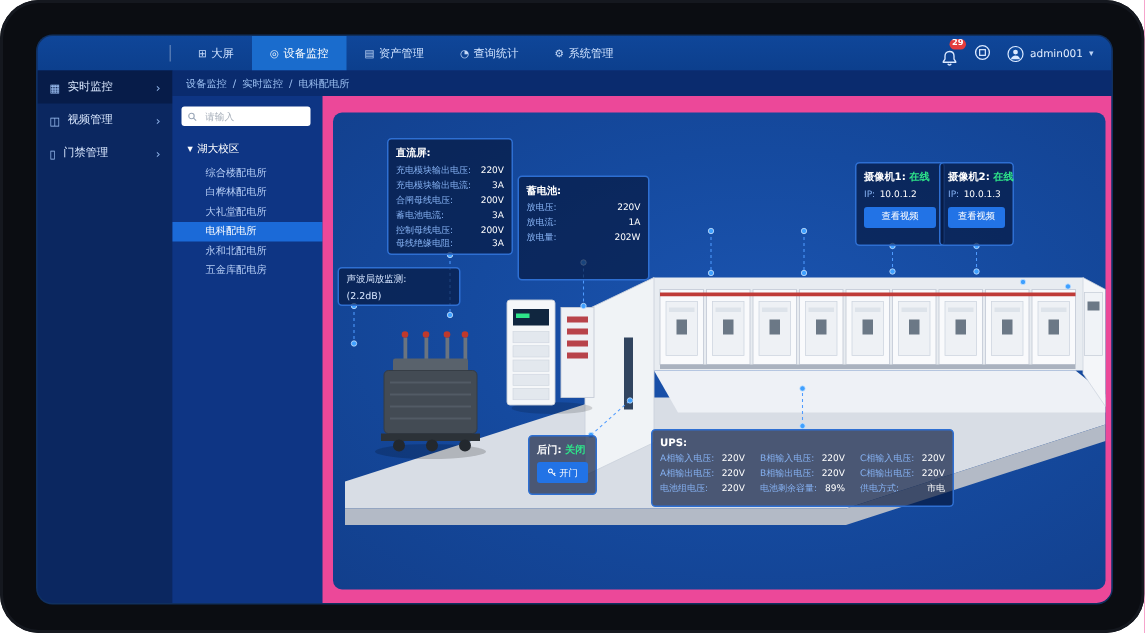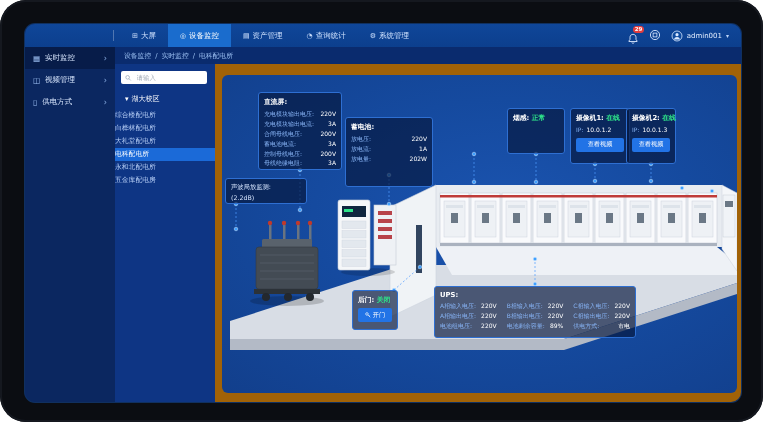--- a/index.html
+++ b/index.html
@@ -37,25 +37,25 @@
   .crumbbar{position:absolute;left:90px;top:23px;width:626px;height:17px;background:#0a2b6e;
             display:flex;align-items:center;gap:4px;padding-left:9px;font-size:6.8px;color:#9cc0f2}
   .subpanel{position:absolute;left:90px;top:40px;width:100px;height:338px;background:#0e3584}
   .search{position:absolute;left:6px;top:7px;width:86px;height:13px;background:#fff;border-radius:2px;
           display:flex;align-items:center;gap:3px;padding:0 4px;box-sizing:border-box}
   .search input{border:0;outline:0;width:100%;font-size:6.5px;color:#333;background:transparent;
                 font-family:"DejaVu Sans",sans-serif}
   .search input::placeholder{color:#a6aeb9}
   .tree{position:absolute;left:0;top:26px;width:100px}
   .tree-root{display:flex;align-items:center;gap:3px;padding:4px 0 5px 10px;font-size:7px;color:#fff}
-  .tree-item{height:13px;line-height:13px;font-size:6.8px;color:#b5cdf5;cursor:pointer}
+  .tree-item{height:13px;line-height:13px;padding-left:22px;font-size:6.8px;color:#b5cdf5;cursor:pointer}
   .tree-item.active{background:#1b6ad8;color:#fff}
 
   
-  .main{position:absolute;left:190px;top:40px;width:526px;height:338px;background:#a16207}
+  .main{position:absolute;left:190px;top:40px;width:526px;height:338px;background:#ec4899}
   .stage{position:absolute;left:7px;top:11px;width:515px;height:318px;border-radius:6px;
          background:radial-gradient(ellipse at 55% 45%,#1b54b0 0%,#154a9f 48%,#123f8c 100%)}
   .scene{position:absolute;inset:0}
 
   .dp{position:absolute;background:rgba(6,24,62,.68);border:1px solid #2e6fd2;border-radius:3px;
       padding:4px 5px;box-sizing:border-box}
   .dp-title{font-size:6.8px;font-weight:bold;color:#fff;margin-bottom:2px;white-space:nowrap}
   .kv{display:flex;justify-content:space-between;font-size:6px;line-height:1.65;white-space:nowrap}
   .kv .k{color:#85b1f2}
   .kv .v{color:#fff}
@@ -129,21 +129,21 @@
       <span>实时监控</span>
       <span class="side-chev">›</span>
     </div>
     <div class="side-item">
       <span class="side-ico">◫</span>
       <span>视频管理</span>
       <span class="side-chev">›</span>
     </div>
     <div class="side-item">
       <span class="side-ico">▯</span>
-      <span>供电方式</span>
+      <span>门禁管理</span>
       <span class="side-chev">›</span>
     </div>
   </div>
 
   <div class="crumbbar">
     <span>设备监控</span>
     <span>/</span>
     <span>实时监控</span>
     <span>/</span>
     <span>电科配电所</span>
@@ -319,26 +319,20 @@
             <span class="k">放电流:</span>
             <span class="v">1A</span>
           </div>
         <div class="kv">
             <span class="k">放电量:</span>
             <span class="v">202W</span>
           </div>
       </div>
 
 
-      <div class="dp" style="left:285px;top:33px;width:58px;height:46px">
-        <div class="dp-title">
-          <span>烟感:</span>
-          <span class="ok">正常</span>
-        </div>
-      </div>
 
       <div class="dp" style="left:348px;top:33px;width:60px;height:56px">
         <div class="dp-title">
           <span>摄像机1:</span>
           <span class="ok">在线</span>
         </div>
         <div class="kv" style="justify-content:flex-start;gap:3px">
           <span class="k">IP:</span>
           <span class="v">10.0.1.2</span>
         </div>

